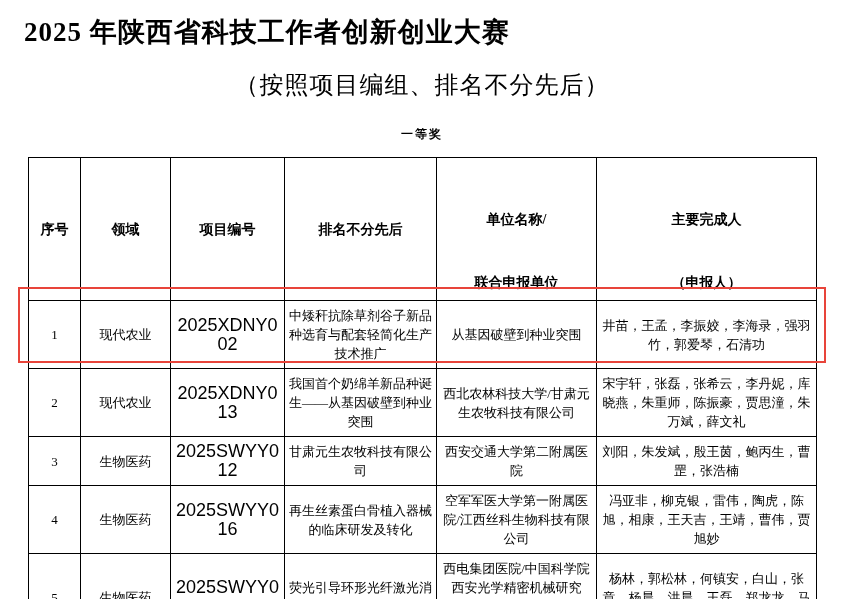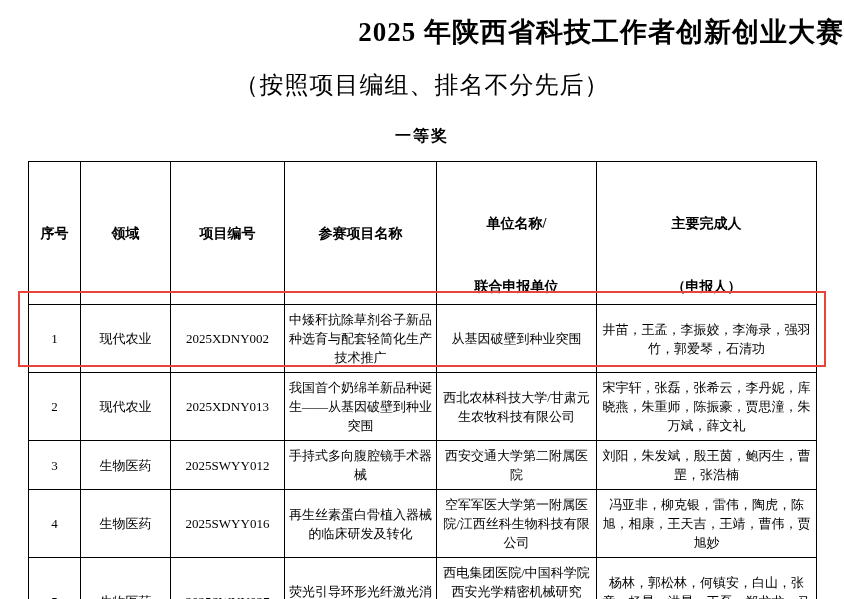--- a/index.html
+++ b/index.html
@@ -15,40 +15,41 @@
     overflow: hidden;
   }
   .page {
     position: relative;
     width: 844px;
     height: 599px;
     box-sizing: border-box;
     padding: 0;
   }
   .doc-title {
-    text-align: right;
+    text-align: left;
     font-size: 27px;
     font-weight: bold;
     letter-spacing: 1px;
     line-height: 40px;
     margin-top: 12px;
+    padding-left: 24px;
   }
   .doc-title .line2 {
     display: block;
   }
   .doc-subtitle {
     text-align: center;
     font-size: 24px;
     line-height: 30px;
     margin-top: 18px;
     letter-spacing: 1px;
   }
   .award-level {
     text-align: center;
-    font-size: 16px;
+    font-size: 12px;
     font-weight: bold;
     margin-top: 26px;
     letter-spacing: 2px;
   }
   .table-wrap {
     margin: 14px 28px 0 28px;
     position: relative;
   }
   table.award-table {
     border-collapse: collapse;
@@ -71,21 +72,21 @@
     padding: 8px 4px;
     height: 48px;
   }
   col.c0 { width: 52px; }
   col.c1 { width: 90px; }
   col.c2 { width: 114px; }
   col.c3 { width: 152px; }
   col.c4 { width: 160px; }
   col.c5 { width: 220px; }
   .cell-sn { font-size: 13px; }
-  .cell-code { font-family: Liberation Serif, serif; font-size: 13px; letter-spacing: 0px; }
+  .cell-code { font-family: Liberation Sans, sans-serif; font-size: 18px; letter-spacing: 0px; }
   .cell-text { text-align: center; }
   .th-two-line span { display: block; margin-top: 44px; }
   .highlight-box {
     position: absolute;
     border: 2px solid #e8443a;
     box-sizing: border-box;
     pointer-events: none;
     left: -10px;
     width: 808px;
   }
@@ -111,21 +112,21 @@
           <col class="c2">
           <col class="c3">
           <col class="c4">
           <col class="c5">
       </colgroup>
       <thead>
         <tr>
           <th>序号</th>
           <th>领域</th>
           <th>项目编号</th>
-          <th>参赛项目名称</th>
+          <th>排名不分先后</th>
           <th class="th-two-line">
             <span>单位名称/</span>
             <span>联合申报单位</span>
           </th>
           <th class="th-two-line">
             <span>主要完成人</span>
             <span>（申报人）</span>
           </th>
         </tr>
       </thead>
@@ -143,21 +144,21 @@
           <td class="cell-text">现代农业</td>
           <td class="cell-code">2025XDNY013</td>
           <td class="cell-text">我国首个奶绵羊新品种诞生——从基因破壁到种业突围</td>
           <td class="cell-text">西北农林科技大学/甘肃元生农牧科技有限公司</td>
           <td class="cell-text">宋宇轩，张磊，张希云，李丹妮，库晓燕，朱重师，陈振豪，贾思潼，朱万斌，薛文礼</td>
         </tr>
         <tr>
           <td class="cell-sn">3</td>
           <td class="cell-text">生物医药</td>
           <td class="cell-code">2025SWYY012</td>
-          <td class="cell-text">手持式多向腹腔镜手术器械</td>
+          <td class="cell-text">甘肃元生农牧科技有限公司</td>
           <td class="cell-text">西安交通大学第二附属医院</td>
           <td class="cell-text">刘阳，朱发斌，殷王茵，鲍丙生，曹罡，张浩楠</td>
         </tr>
         <tr>
           <td class="cell-sn">4</td>
           <td class="cell-text">生物医药</td>
           <td class="cell-code">2025SWYY016</td>
           <td class="cell-text">再生丝素蛋白骨植入器械的临床研发及转化</td>
           <td class="cell-text">空军军医大学第一附属医院/江西丝科生物科技有限公司</td>
           <td class="cell-text">冯亚非，柳克银，雷伟，陶虎，陈旭，相康，王天吉，王靖，曹伟，贾旭妙</td>

